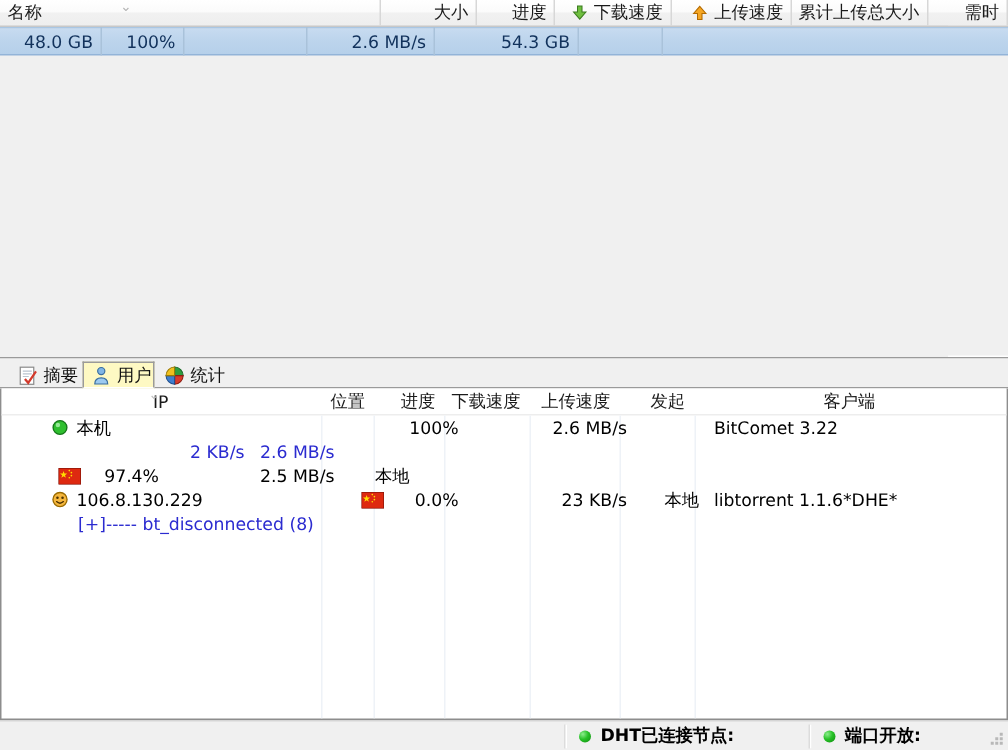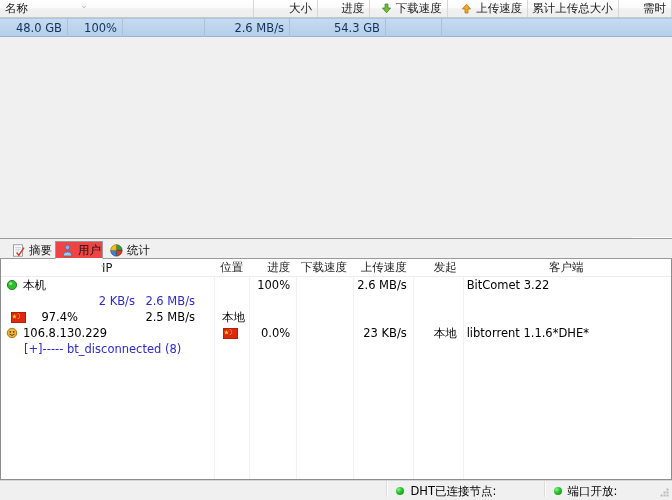--- a/index.html
+++ b/index.html
@@ -143,21 +143,21 @@
     margin-right: 1px;
     font-size: 11.5px;
     box-sizing: border-box;
     border: 1px solid transparent;
     border-bottom: none;
     position: relative;
     top: 1px;
     color: #101010;
   }
   .tab.active {
-    background: #ef4444;
+    background: #fef9c3;
     border-color: #9a9a9a;
     border-bottom: 1px solid #ffffff;
     z-index: 2;
   }
   .tab-ico {
     width: 13px; height: 13px;
     margin-right: 4px;
     flex: 0 0 auto;
   }
 
@@ -213,20 +213,21 @@
     background: #eef2f7;
     display: block;
   }
 
   .pl-body { position: relative; }
   .pl-row {
     display: flex;
     height: 16px;
     align-items: flex-start;
     box-sizing: border-box;
+    margin-left: 28px;
   }
   .pl-row .cell {
     display: flex;
     align-items: center;
     padding: 0 5px;
     box-sizing: border-box;
     font-size: 11.5px;
     white-space: nowrap;
     overflow: hidden;
     height: 16px;
@@ -244,23 +245,25 @@
 
   .peer-ico { width: 12px; height: 12px; margin-right: 5px; flex: 0 0 auto; }
   .flag { width: 15px; height: 11px; display:block; }
 
   
   .statusbar {
     height: 20px;
     background: #f0f0f0;
     border-top: 1px solid #d5d5d5;
     display: flex;
-    box-sizing: border-box;
-    font-size: 11.5px;
-    position: relative;
+    align-items: center;
+    box-sizing: border-box;
+    font-size: 11.5px;
+    position: relative;
+    font-weight: bold;
   }
   .sb-seg {
     display: flex;
     align-items: center;
     height: 20px;
     padding: 0 8px;
     box-sizing: border-box;
     white-space: nowrap;
   }
   .sb-div {

